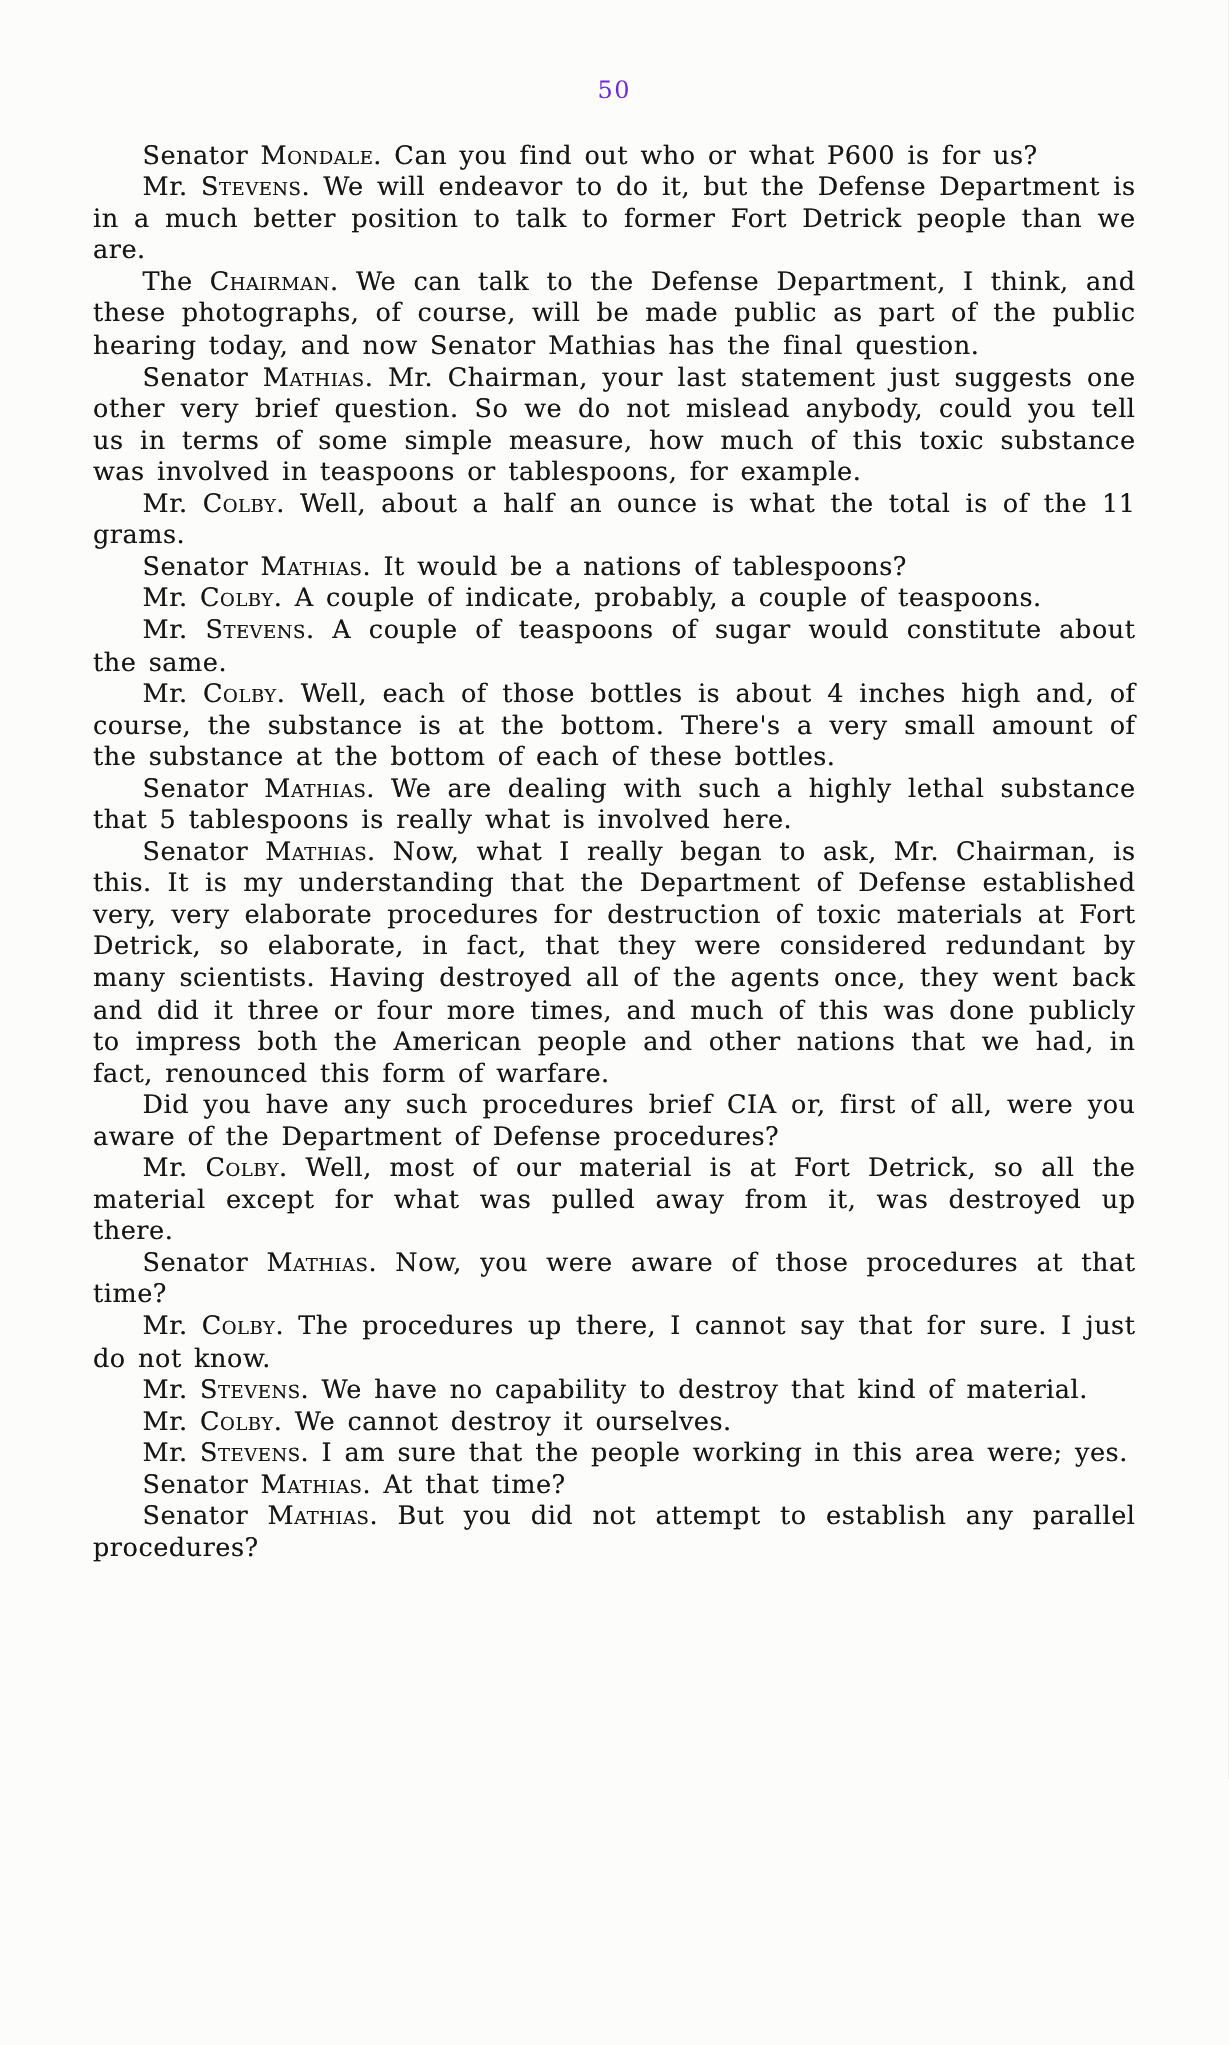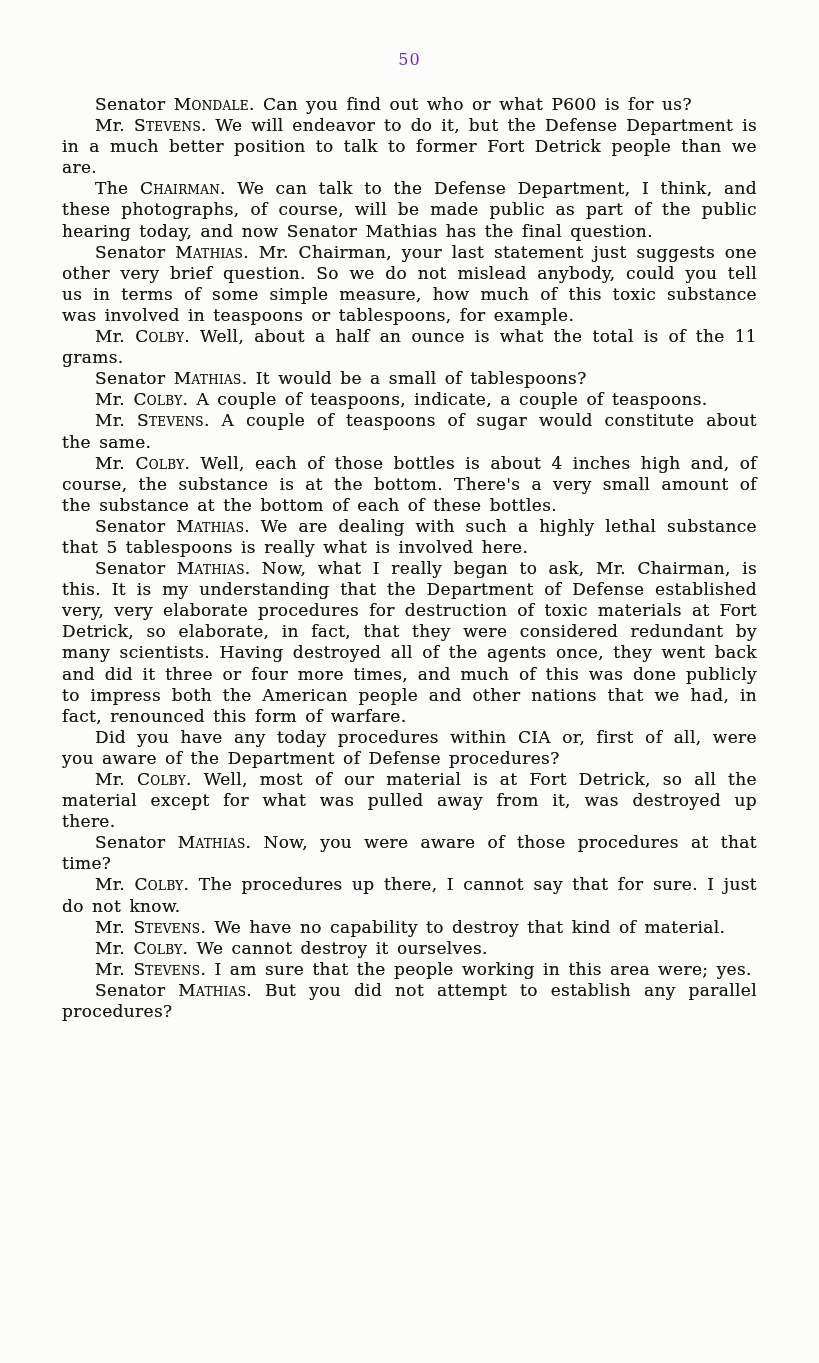--- a/index.html
+++ b/index.html
@@ -52,28 +52,29 @@
 <div class="page">
   <div class="page-number">50</div>
 
   <div class="transcript">
 
   <p class="para"><span class="speaker-prefix">Senator </span><span class="speaker-name">Mondale.</span><span class="paragraph-text"> Can you find out who or what P600 is for us?</span></p>
       <p class="para"><span class="speaker-prefix">Mr. </span><span class="speaker-name">Stevens.</span><span class="paragraph-text"> We will endeavor to do it, but the Defense Department is in a much better position to talk to former Fort Detrick people than we are.</span></p>
       <p class="para"><span class="speaker-prefix">The </span><span class="speaker-name">Chairman.</span><span class="paragraph-text"> We can talk to the Defense Department, I think, and these photographs, of course, will be made public as part of the public hearing today, and now Senator Mathias has the final question.</span></p>
       <p class="para"><span class="speaker-prefix">Senator </span><span class="speaker-name">Mathias.</span><span class="paragraph-text"> Mr. Chairman, your last statement just suggests one other very brief question. So we do not mislead anybody, could you tell us in terms of some simple measure, how much of this toxic substance was involved in teaspoons or tablespoons, for example.</span></p>
       <p class="para"><span class="speaker-prefix">Mr. </span><span class="speaker-name">Colby.</span><span class="paragraph-text"> Well, about a half an ounce is what the total is of the 11 grams.</span></p>
-      <p class="para"><span class="speaker-prefix">Senator </span><span class="speaker-name">Mathias.</span><span class="paragraph-text"> It would be a small of tablespoons?</span></p>
-      <p class="para"><span class="speaker-prefix">Mr. </span><span class="speaker-name">Colby.</span><span class="paragraph-text"> A couple of teaspoons, indicate, a couple of teaspoons.</span></p>
+      <p class="para"><span class="speaker-prefix">Senator </span><span class="speaker-name">Mathias.</span><span class="paragraph-text"> It would be a nations of tablespoons?</span></p>
+      <p class="para"><span class="speaker-prefix">Mr. </span><span class="speaker-name">Colby.</span><span class="paragraph-text"> A couple of indicate, probably, a couple of teaspoons.</span></p>
       <p class="para"><span class="speaker-prefix">Mr. </span><span class="speaker-name">Stevens.</span><span class="paragraph-text"> A couple of teaspoons of sugar would constitute about the same.</span></p>
       <p class="para"><span class="speaker-prefix">Mr. </span><span class="speaker-name">Colby.</span><span class="paragraph-text"> Well, each of those bottles is about 4 inches high and, of course, the substance is at the bottom. There's a very small amount of the substance at the bottom of each of these bottles.</span></p>
       <p class="para"><span class="speaker-prefix">Senator </span><span class="speaker-name">Mathias.</span><span class="paragraph-text"> We are dealing with such a highly lethal substance that 5 tablespoons is really what is involved here.</span></p>
       <p class="para"><span class="speaker-prefix">Senator </span><span class="speaker-name">Mathias.</span><span class="paragraph-text"> Now, what I really began to ask, Mr. Chairman, is this. It is my understanding that the Department of Defense established very, very elaborate procedures for destruction of toxic materials at Fort Detrick, so elaborate, in fact, that they were considered redundant by many scientists. Having destroyed all of the agents once, they went back and did it three or four more times, and much of this was done publicly to impress both the American people and other nations that we had, in fact, renounced this form of warfare.</span></p>
-      <p class="para"><span class="speaker-prefix"></span><span class="speaker-name"></span><span class="paragraph-text">Did you have any today procedures within CIA or, first of all, were you aware of the Department of Defense procedures?</span></p>
+      <p class="para"><span class="speaker-prefix"></span><span class="speaker-name"></span><span class="paragraph-text">Did you have any such procedures brief CIA or, first of all, were you aware of the Department of Defense procedures?</span></p>
       <p class="para"><span class="speaker-prefix">Mr. </span><span class="speaker-name">Colby.</span><span class="paragraph-text"> Well, most of our material is at Fort Detrick, so all the material except for what was pulled away from it, was destroyed up there.</span></p>
       <p class="para"><span class="speaker-prefix">Senator </span><span class="speaker-name">Mathias.</span><span class="paragraph-text"> Now, you were aware of those procedures at that time?</span></p>
       <p class="para"><span class="speaker-prefix">Mr. </span><span class="speaker-name">Colby.</span><span class="paragraph-text"> The procedures up there, I cannot say that for sure. I just do not know.</span></p>
       <p class="para"><span class="speaker-prefix">Mr. </span><span class="speaker-name">Stevens.</span><span class="paragraph-text"> We have no capability to destroy that kind of material.</span></p>
       <p class="para"><span class="speaker-prefix">Mr. </span><span class="speaker-name">Colby.</span><span class="paragraph-text"> We cannot destroy it ourselves.</span></p>
       <p class="para"><span class="speaker-prefix">Mr. </span><span class="speaker-name">Stevens.</span><span class="paragraph-text"> I am sure that the people working in this area were; yes.</span></p>
+      <p class="para"><span class="speaker-prefix">Senator </span><span class="speaker-name">Mathias.</span><span class="paragraph-text"> At that time?</span></p>
       <p class="para"><span class="speaker-prefix">Senator </span><span class="speaker-name">Mathias.</span><span class="paragraph-text"> But you did not attempt to establish any parallel procedures?</span></p>
     </div>
 </div>
 
 </body></html>

